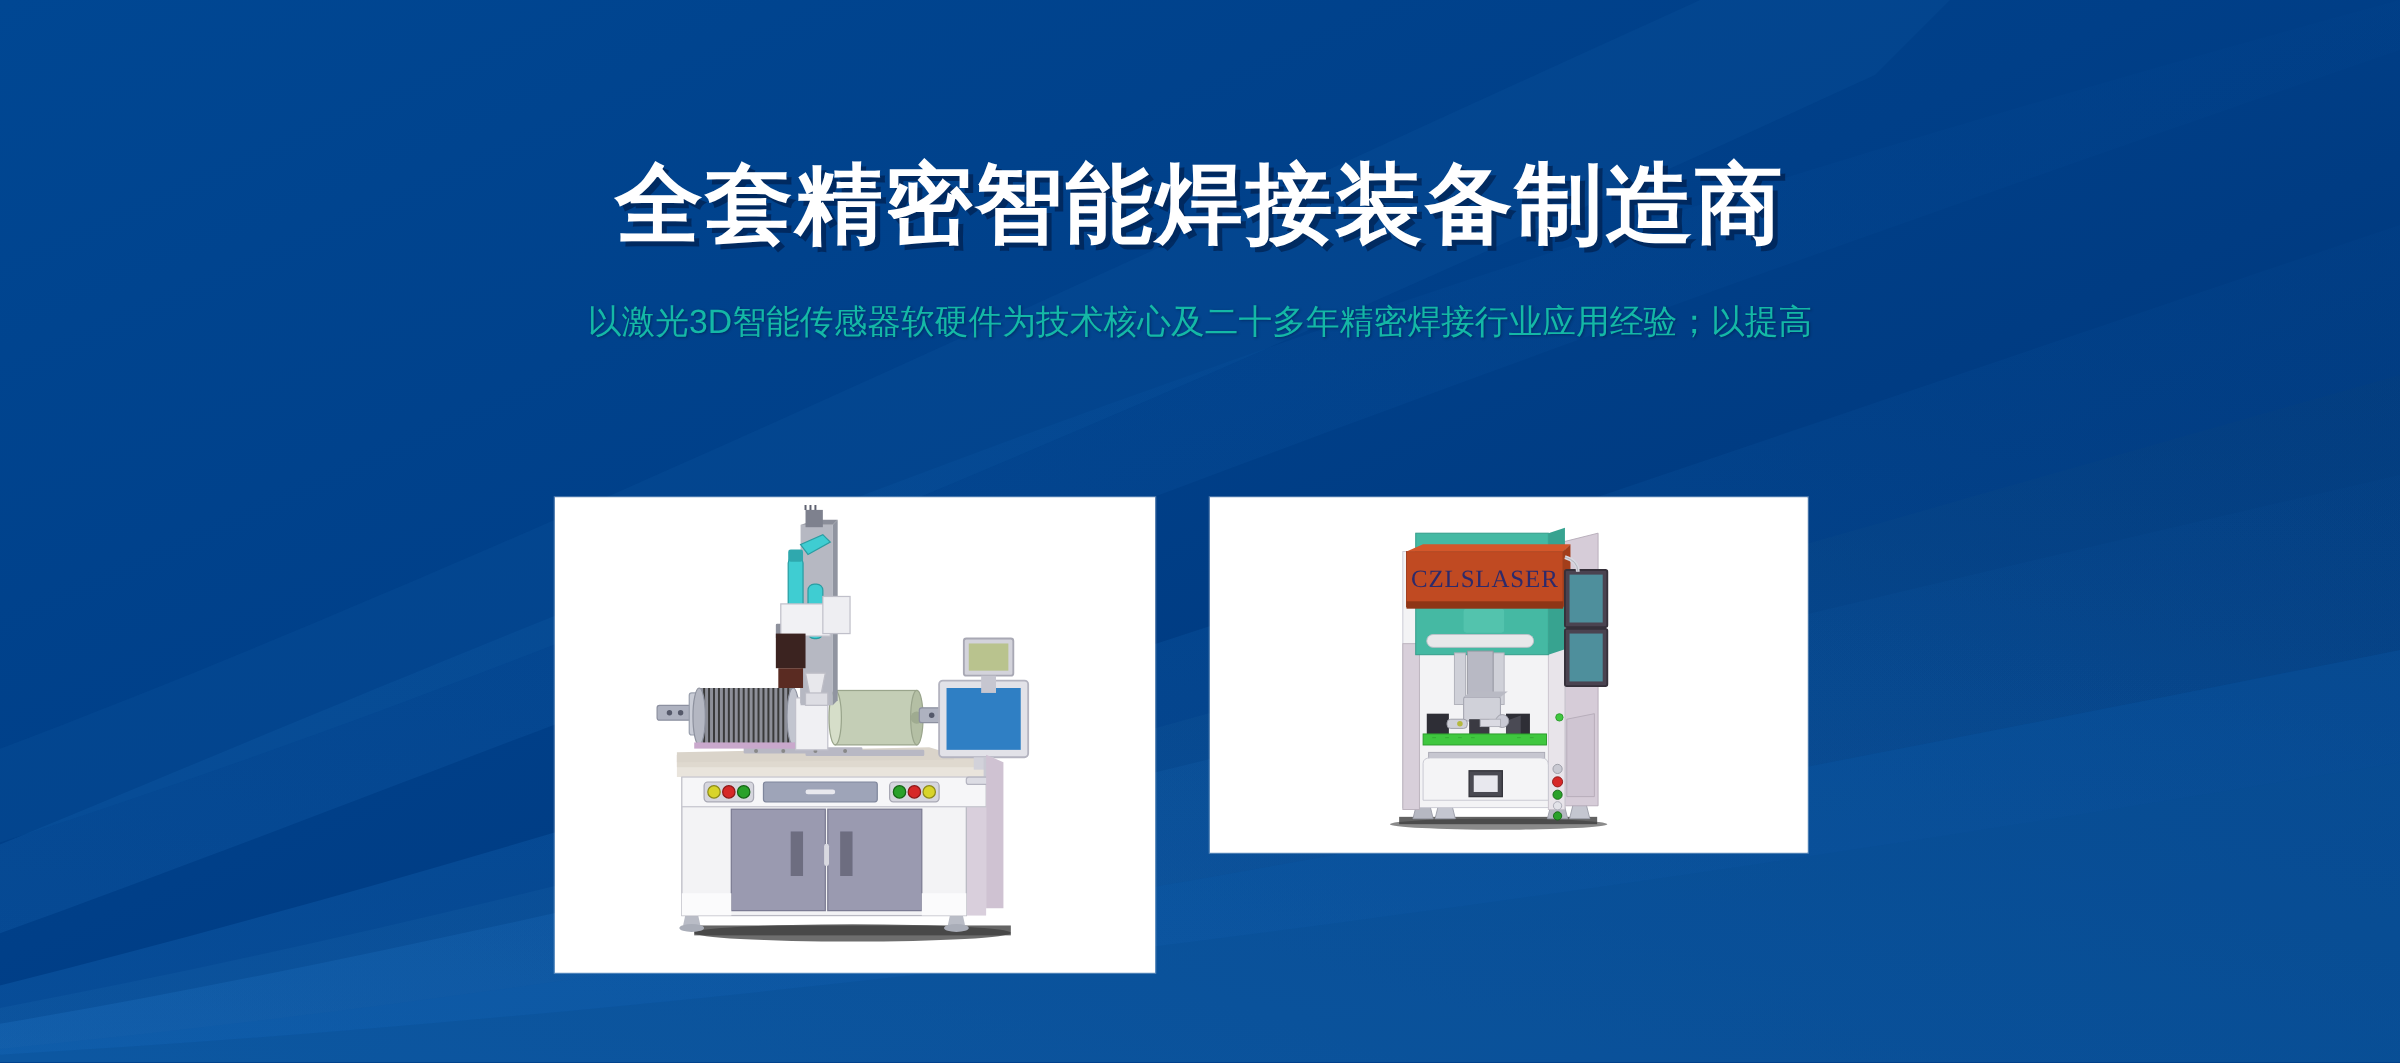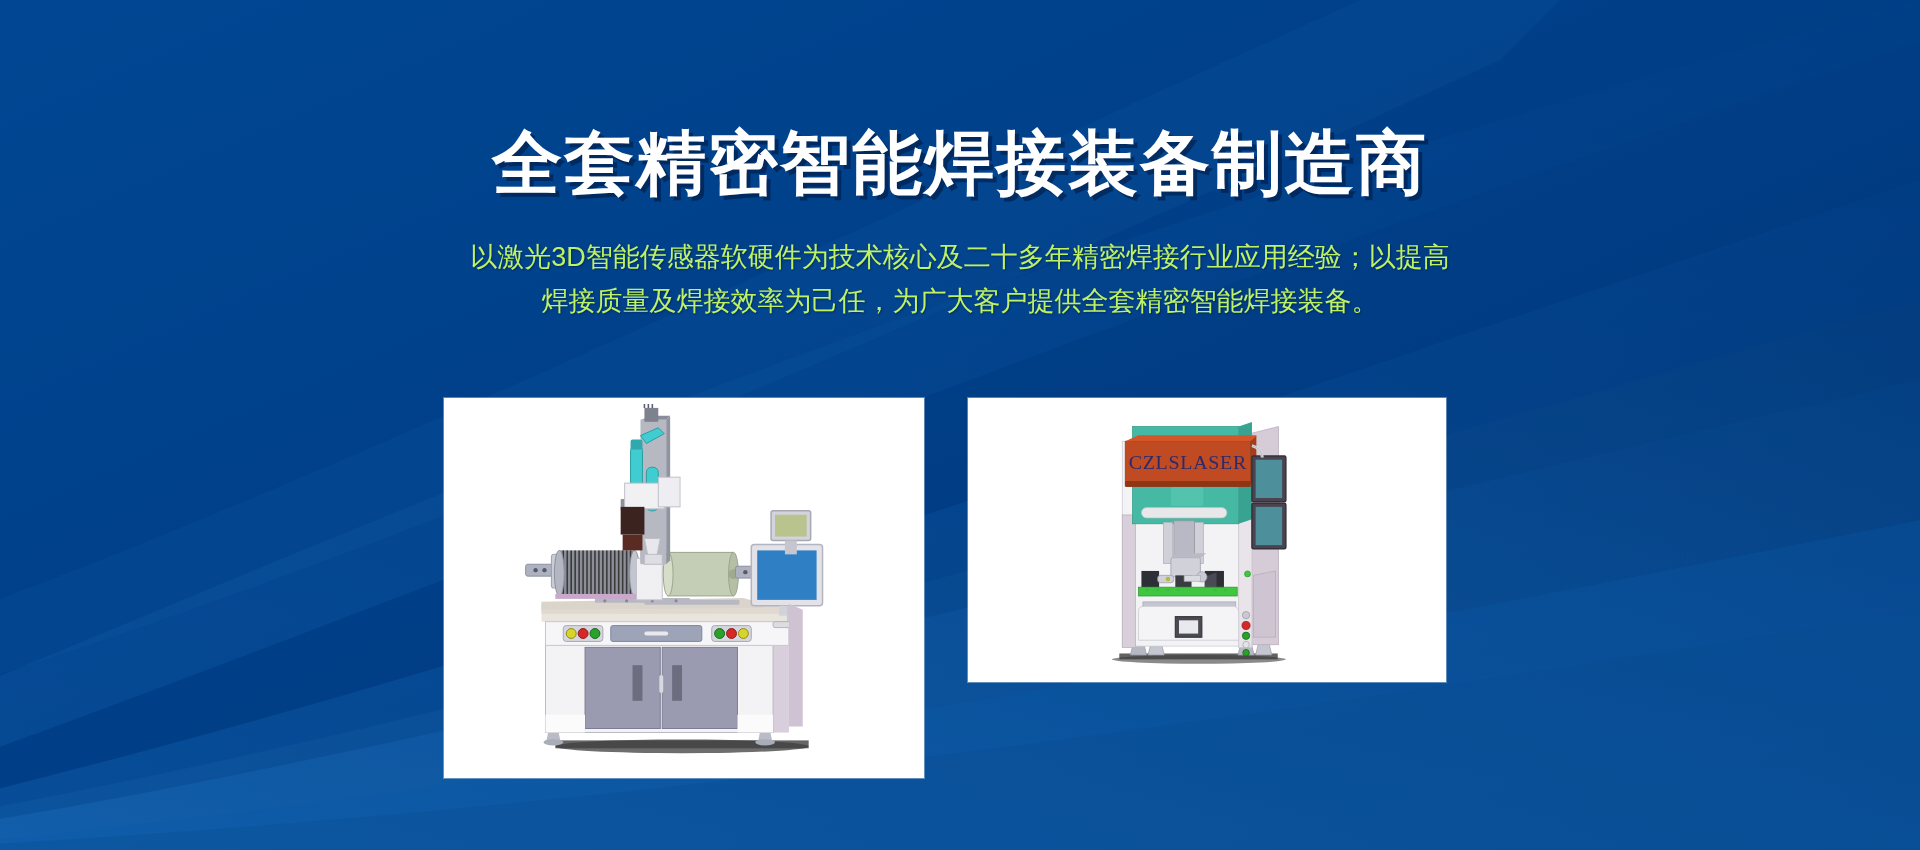--- a/index.html
+++ b/index.html
@@ -53,21 +53,21 @@
   }
 
   #subhead {
     position: absolute;
     left: 410px;
     top: 236px;
     width: 1100px;
     text-align: center;
     font-size: 27px;
     font-weight: 400;
-    color: #bef264;
+    color: #14b8a6;
     line-height: 1.62;
     text-shadow: 1px 1px 2px rgba(0,20,55,0.45);
   }
   #subhead .sub-line { display: block; }
 
   
   .product-frame {
     position: absolute;
     background: #ffffff;
     box-sizing: border-box;
@@ -130,21 +130,20 @@
     <path d="M -120,850 C 520,820 1200,730 1920,610 L 1920,850 Z" fill="#0a4d92" opacity="0.35"></path>
     <path d="M -300,760 C 180,640 760,400 1500,60 L 1560,0 L 1360,0 C 700,300 120,580 -300,700 Z" fill="#0e5ca9" opacity="0.18"></path>
   </svg>
 
   <div id="content">
 
     <h1 id="headline">全套精密智能焊接装备制造商</h1>
 
     <div id="subhead">
       <span class="sub-line">以激光3D智能传感器软硬件为技术核心及二十多年精密焊接行业应用经验；以提高</span>
-      <span class="sub-line">焊接质量及焊接效率为己任，为广大客户提供全套精密智能焊接装备。</span>
     </div>
 
     <div id="frame-left" class="product-frame">
       <svg class="frame-art" viewBox="0 0 480 380" preserveAspectRatio="xMidYMid meet">
 
         <rect x="0" y="0" width="480" height="380" fill="#ffffff"></rect>
 
         <ellipse cx="238" cy="350" rx="128" ry="7" fill="#3c3c3c" opacity="0.75"></ellipse>
         <rect x="110" y="344" width="256" height="8" fill="#3f3f3f" opacity="0.8"></rect>
 

